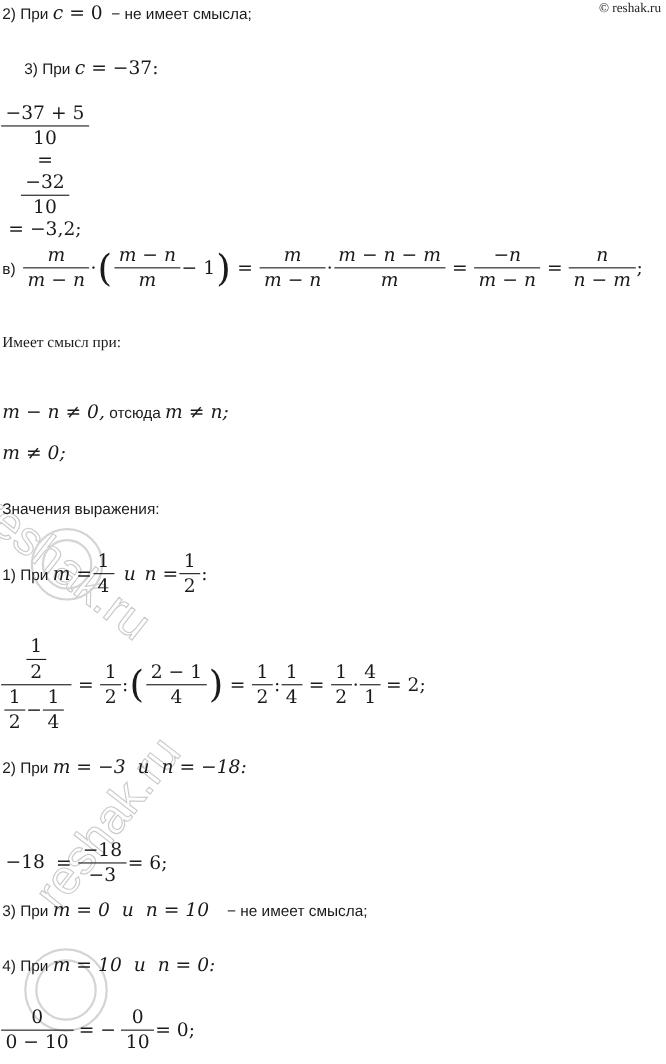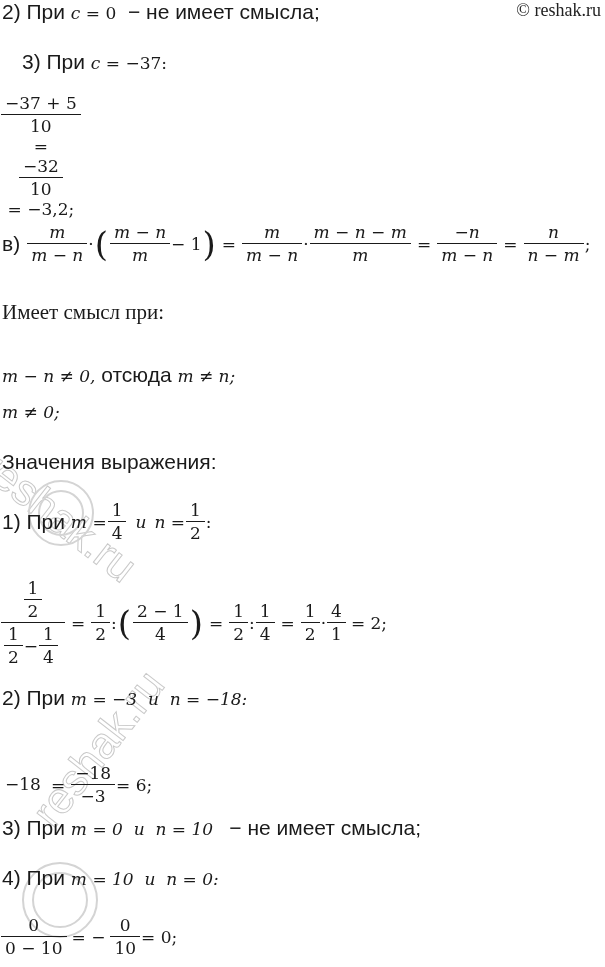--- a/index.html
+++ b/index.html
@@ -1,21 +1,21 @@
 <!DOCTYPE html>
 <html><head>
 <meta charset="utf-8">
 <style>
   html, body { margin: 0; padding: 0; background: #ffffff; }
   body { width: 605px; height: 967px; position: relative; overflow: hidden;
          font-family: "DejaVu Serif", "Liberation Serif", serif; color: #1a1a1a; font-size: 17px; }
   .line { position: absolute; left: 2px; white-space: nowrap; line-height: 20px; }
-  .txt { font-family: "Liberation Sans", "DejaVu Sans", sans-serif; font-size: 21px; }
+  .txt { font-family: "Liberation Sans", "DejaVu Sans", sans-serif; font-size: 14px; }
   .i { font-style: italic; font-family: "DejaVu Serif", serif; }
-  .watermark-top { position: absolute; right: 4px; top: 0px; font-family: "Liberation Serif", serif; font-size: 18px; color: #222; }
+  .watermark-top { position: absolute; right: 4px; top: 0px; font-family: "Liberation Serif", serif; font-size: 12px; color: #222; }
   .math { position: absolute; display: flex; align-items: center; white-space: nowrap; font-size: 17px; }
   .frac { display: inline-flex; flex-direction: column; align-items: center; margin: 0 3px; vertical-align: middle; }
   .frac > .num { padding: 0 2px 1px; line-height: 20px; }
   .frac > .den { padding: 1px 2px 0; line-height: 20px; border-top: 1.3px solid #1a1a1a; width: 100%; text-align: center; }
   .op { margin: 0 5px; }
   .paren { font-size: 34px; line-height: 34px; font-weight: 200; margin: 0 1px; }
   .wm { position: absolute; color: transparent; -webkit-text-stroke: 1px #c9c9c9; font-family: "Liberation Sans", sans-serif; pointer-events: none; }
   .wm-circle { position: absolute; border: 2px solid #d4d4d4; border-radius: 50%; pointer-events: none; }
   .wm-circle::after { content: ""; position: absolute; inset: 8px; border: 2px solid #d4d4d4; border-radius: 50%; }
 </style>

